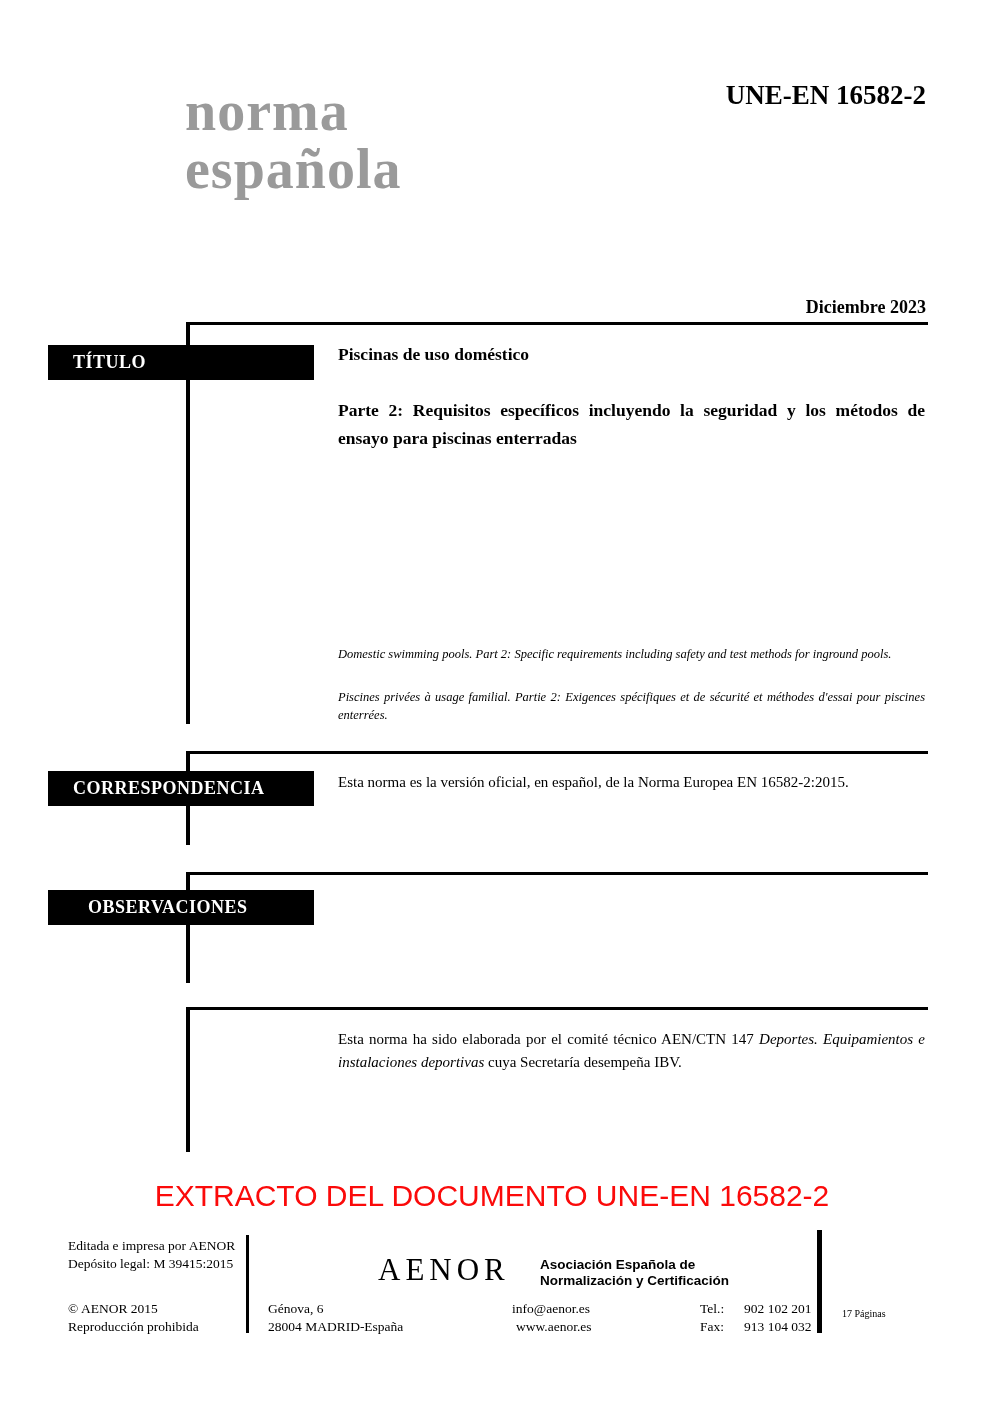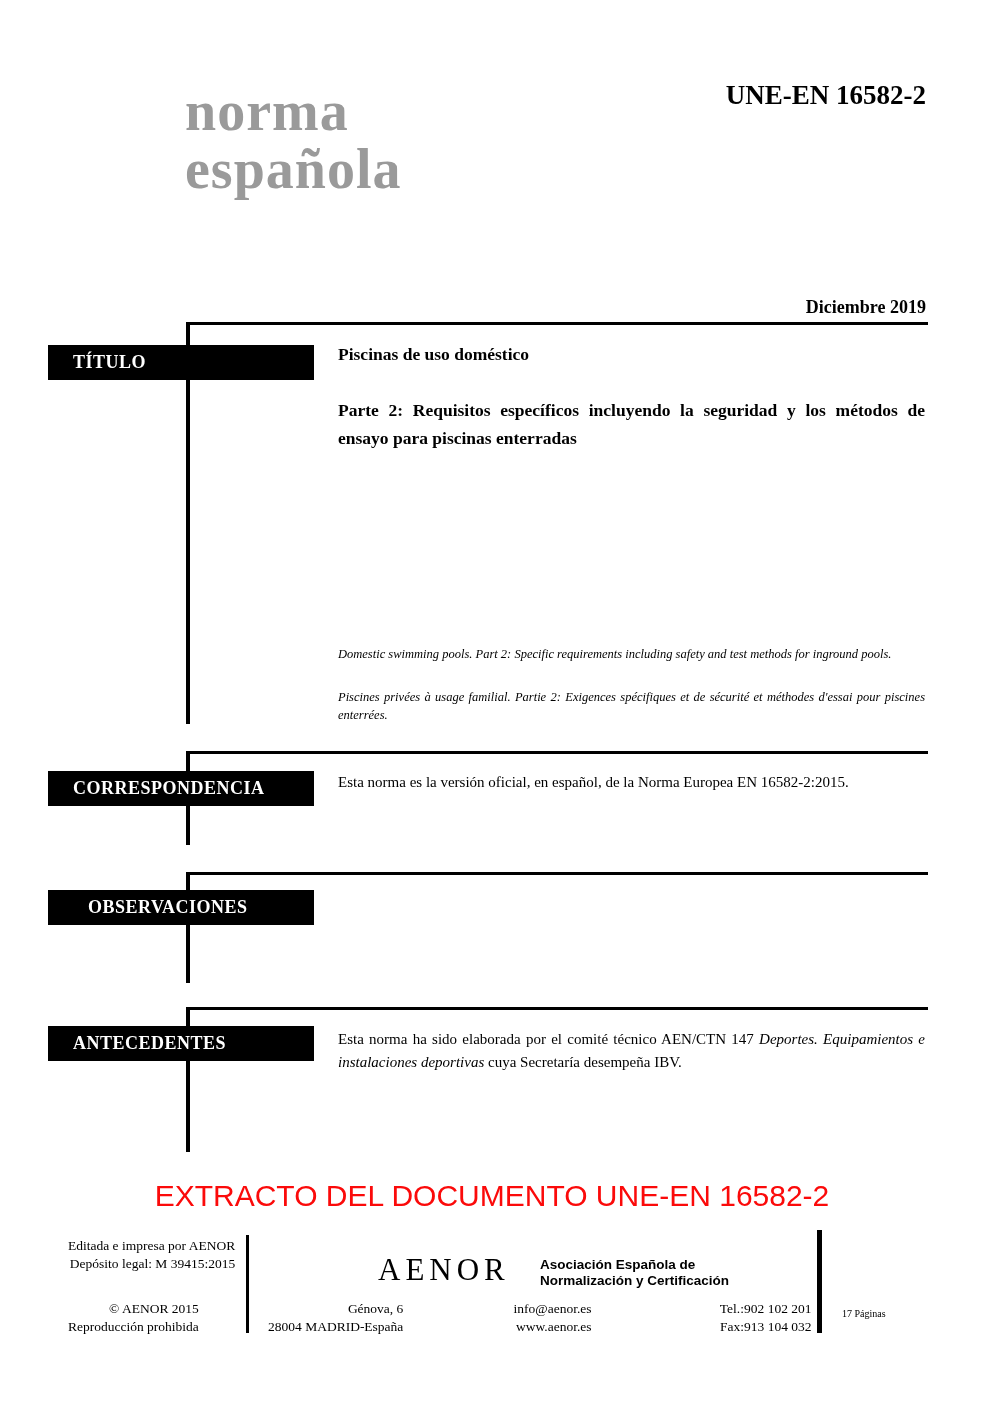--- a/index.html
+++ b/index.html
@@ -46,21 +46,21 @@
   .body-text { font-size:15px; line-height:1.5; }
   .body-just { text-align:justify; text-justify:inter-word; }
   
   .extract {
     position:absolute; left:150px; top:1179px; width:684px;
     font-family:"Liberation Sans", sans-serif;
     font-size:30px; text-align:center; white-space:nowrap;
   }
   
   .footer-sep { position:absolute; background:#000; }
-  .f-small { position:absolute; font-size:13.5px; line-height:1.35;text-align:right; }
+  .f-small { position:absolute; font-size:13.5px; line-height:1.35; }
   .obs-note {
     position:absolute; left:265px; top:1238px; width:555px;
     font-size:12.5px; text-align:center; white-space:nowrap;
   }
   .aenor-logo {
     position:absolute; left:378px; top:1252px;
     font-size:31px; letter-spacing:5px; white-space:nowrap;
   }
   .aenor-tagline {
     position:absolute; left:540px; top:1257px;
@@ -74,21 +74,21 @@
 </head>
 <body>
 
 <div class="page">
 
   <div class="logo">
     <div>norma</div>
     <div>española</div>
   </div>
   <div class="doc-number">UNE-EN 16582-2</div>
-  <div class="date">Diciembre 2019</div>
+  <div class="date">Diciembre 2023</div>
 
   <div class="hline" style="top:322px;"></div>
   <div class="vline" style="top:322px; height:402px;"></div>
   <div class="bar" style="top:345px;">
     <span>TÍTULO</span>
   </div>
   <div class="content title-main" style="top:344px;">Piscinas de uso doméstico</div>
   <div class="content title-sub" style="top:396px;">Parte 2: Requisitos específicos incluyendo la seguridad y los métodos de ensayo para piscinas enterradas</div>
   <div class="content lang" style="top:645px;">Domestic swimming pools. Part 2: Specific requirements including safety and test methods for inground pools.</div>
   <div class="content lang" style="top:688px;">Piscines privées à usage familial. Partie 2: Exigences spécifiques et de sécurité et méthodes d'essai pour piscines enterrées.</div>
@@ -101,23 +101,20 @@
   <div class="content body-text" style="top:771px;">Esta norma es la versión oficial, en español, de la Norma Europea EN 16582-2:2015.</div>
 
   <div class="hline" style="top:872px;"></div>
   <div class="vline" style="top:872px; height:111px;"></div>
   <div class="bar" style="top:890px;padding-left:40px;">
     <span>OBSERVACIONES</span>
   </div>
 
   <div class="hline" style="top:1007px;"></div>
   <div class="vline" style="top:1007px; height:145px;"></div>
-  <div class="bar" style="top:1026px;">
-    <span>ANTECEDENTES</span>
-  </div>
   <div class="content body-text body-just" style="top:1028px;"><span>Esta norma ha sido elaborada por el comité técnico AEN/CTN 147 </span><i>Deportes. Equipamientos e instalaciones deportivas</i><span> cuya Secretaría desempeña IBV.</span></div>
 
   <div class="extract" style="color:#fb0a0a;">EXTRACTO DEL DOCUMENTO UNE-EN 16582-2</div>
 
   <div class="footer-sep" style="left:246px; top:1235px; width:3px; height:98px;"></div>
   <div class="footer-sep" style="left:817px; top:1230px; width:5px; height:103px;"></div>
 
   <div class="f-small" style="left:68px; top:1237px;">
     <div>Editada e impresa por AENOR</div>
     <div>Depósito legal: M 39415:2015</div>

